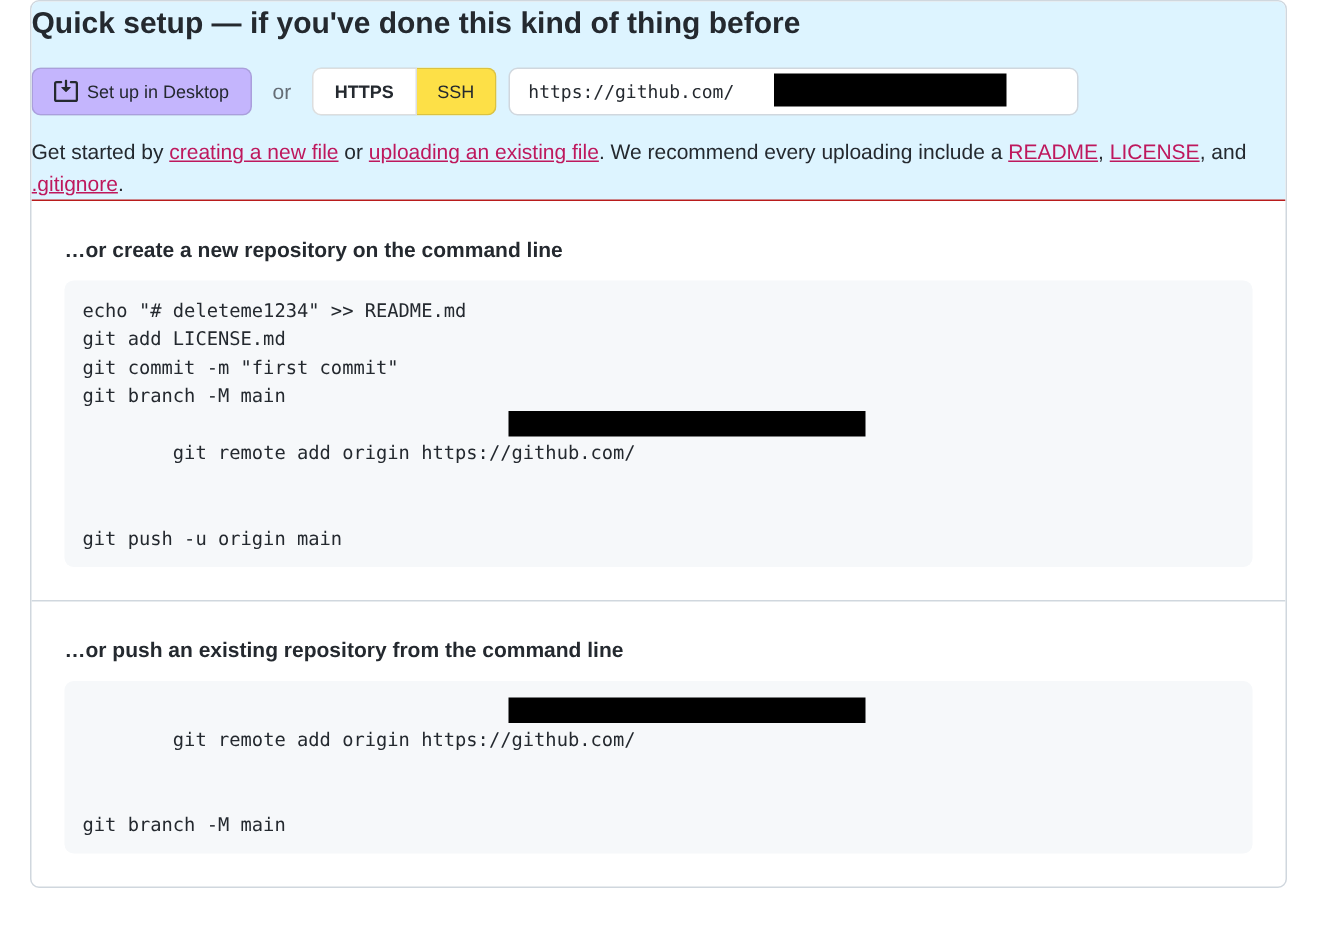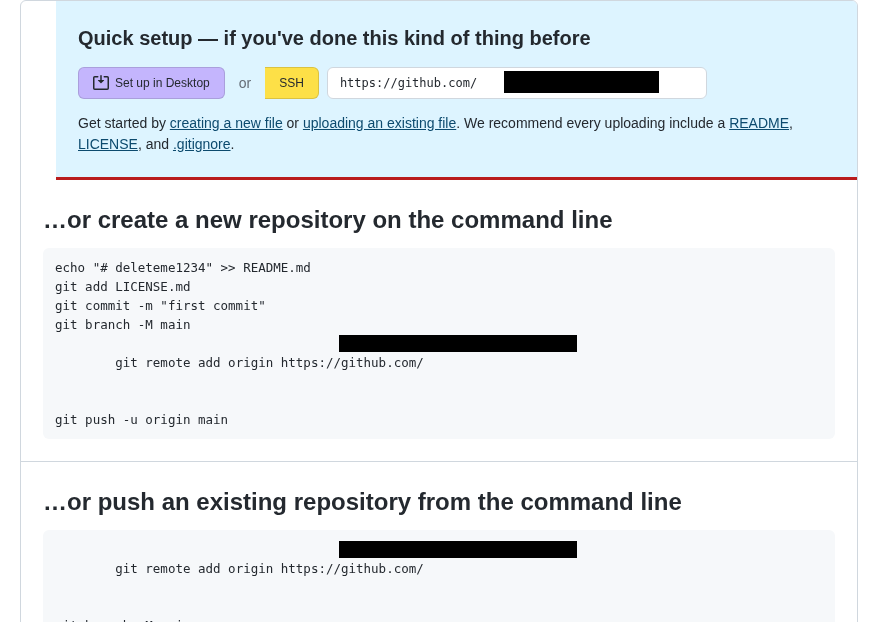--- a/index.html
+++ b/index.html
@@ -16,23 +16,21 @@
       width: 878px;
     }
     .container {
       border: 1px solid #d0d7de;
       border-radius: 6px;
       margin: 0 20px;
       overflow: hidden;
     }
     .quick-setup {
       background: #ddf4ff;
-      padding: 22px;
-      border-bottom: 3px solid #b91c1c;
-      margin-left: 35px;
+      border-bottom: 1px solid #b91c1c;
     }
     .quick-setup h2 {
       font-size: 20px;
       font-weight: 600;
       margin-bottom: 14px;
     }
     .setup-row {
       display: flex;
       align-items: center;
       gap: 8px;
@@ -103,31 +101,31 @@
       height: 22px;
       width: 155px;
       background: #000000;
       pointer-events: none;
     }
     .setup-help {
       font-size: 14px;
       color: #24292f;
     }
     .setup-help a {
-      color: #0c4a6e;
+      color: #be185d;
       text-decoration: underline;
     }
     .section {
       padding: 22px;
     }
     .section + .section {
       border-top: 1px solid #d0d7de;
     }
     .section h3 {
-      font-size: 24px;
+      font-size: 14px;
       font-weight: 600;
       margin-bottom: 10px;
     }
     .code-block {
       font-family: ui-monospace, SFMono-Regular, "SF Mono", Menlo, Consolas, monospace;
       font-size: 12.5px;
       line-height: 19px;
       background: #f6f8fa;
       border-radius: 6px;
       padding: 10px 12px;
@@ -159,20 +157,21 @@
     <div class="setup-row">
       <button class="btn">
         <svg class="icon-desktop" viewBox="0 0 16 16">
             <path d="M4.927 5.427l2.896 2.896a.25.25 0 0 0 .354 0l2.896-2.896A.25.25 0 0 0 10.896 5H8.75V.75a.75.75 0 1 0-1.5 0V5H5.104a.25.25 0 0 0-.177.427z"></path>
             <path d="M1.573 2.573a.25.25 0 0 0-.073.177V13.25a.25.25 0 0 0 .25.25h12.5a.25.25 0 0 0 .25-.25V2.75a.25.25 0 0 0-.25-.25h-3a.75.75 0 1 1 0-1.5h3A1.75 1.75 0 0 1 16 2.75v10.5A1.75 1.75 0 0 1 14.25 15H1.75A1.75 1.75 0 0 1 0 13.25V2.75A1.75 1.75 0 0 1 1.75 1h3a.75.75 0 0 1 0 1.5h-3a.25.25 0 0 0-.177.073z"></path>
           </svg>
         <span>Set up in Desktop</span>
       </button>
       <span class="or-text">or</span>
       <div class="btn-group">
+        <button class="seg-btn selected">HTTPS</button>
         <button class="seg-btn">SSH</button>
       </div>
       <div class="url-input-wrap">
         <input class="url-input" readonly="" value="https://github.com/" style="">
         <div class="url-redact"></div>
       </div>
     </div>
     <div class="setup-help">
       <span>Get started by </span><a href="#">creating a new file</a><span> or </span><a href="#">uploading an existing file</a><span>. We recommend every uploading include a </span><a href="#">README</a><span>, </span><a href="#">LICENSE</a><span>, and </span><a href="#">.gitignore</a><span>.</span>
     </div>

